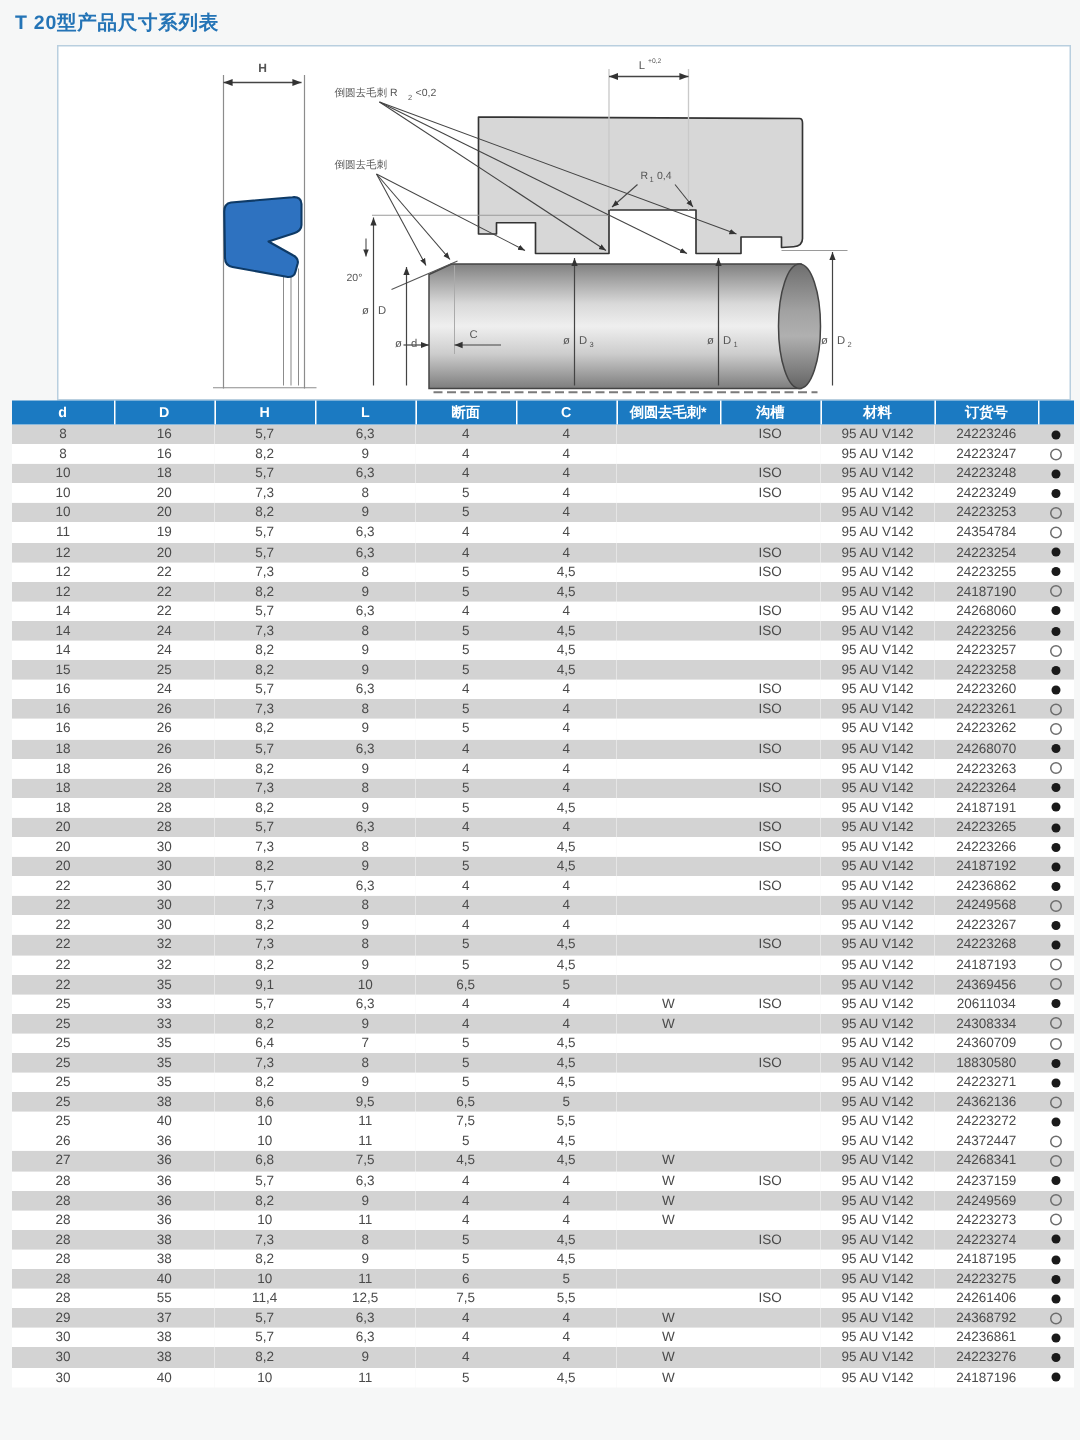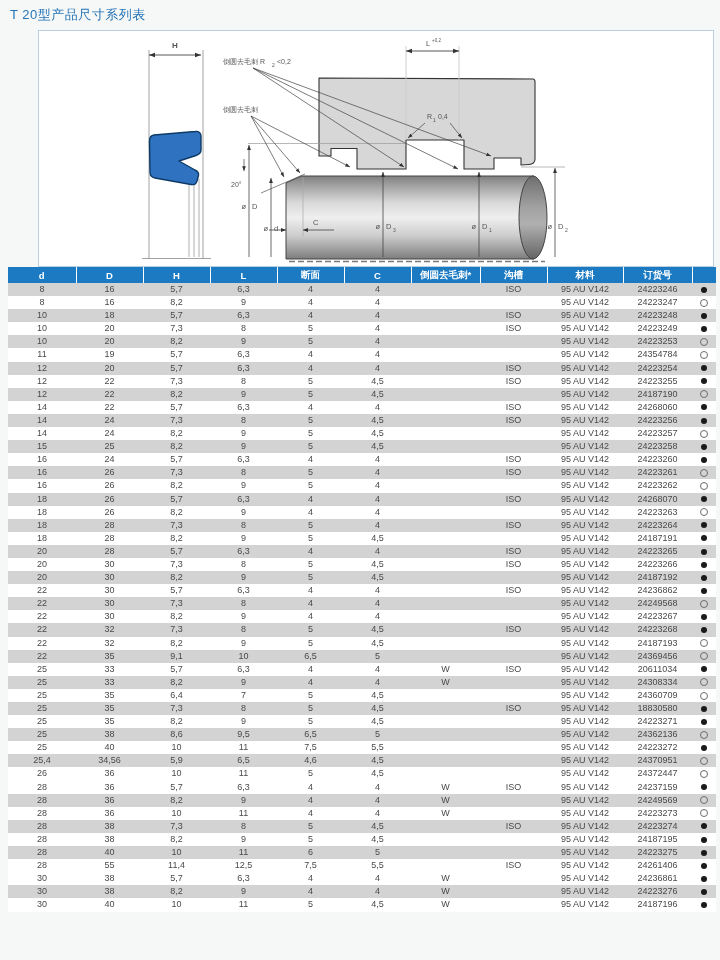--- a/index.html
+++ b/index.html
@@ -4,21 +4,21 @@
 <style>
   html,body{margin:0;padding:0;}
   body{
     width:720px;height:960px;
     background:#f6f7f7;
     font-family:"Liberation Sans","DejaVu Sans",sans-serif;
     position:relative;overflow:hidden;
   }
   .page-title{
     position:absolute;left:10px;top:6px;
-    font-size:13px;font-weight:normal;color:#2474b6;letter-spacing:.5px;
+    font-size:13px;font-weight:bold;color:#2474b6;letter-spacing:.5px;
   }
   .figure-wrap{
     position:absolute;left:38px;top:30px;width:674px;height:235px;
     background:#ffffff;border:1px solid #b9cfdf;
   }
   .dim-table{
     position:absolute;left:8px;top:267px;width:708px;
     border-collapse:collapse;table-layout:fixed;
   }
   .dim-table thead th{
@@ -672,44 +672,44 @@
         <td>10</td>
         <td>11</td>
         <td>7,5</td>
         <td>5,5</td>
         <td></td>
         <td></td>
         <td>95 AU V142</td>
         <td>24223272</td>
         <td><span class="dot filled"></span></td>
       </tr>
-      <tr class="shaded">
-        <td>25,4</td>
-        <td>34,56</td>
-        <td>5,9</td>
-        <td>6,5</td>
-        <td>4,6</td>
-        <td>4,5</td>
-        <td></td>
-        <td></td>
-        <td>95 AU V142</td>
-        <td>24370951</td>
-        <td><span class="dot hollow"></span></td>
-      </tr>
       <tr class="plain">
         <td>26</td>
         <td>36</td>
         <td>10</td>
         <td>11</td>
         <td>5</td>
         <td>4,5</td>
         <td></td>
         <td></td>
         <td>95 AU V142</td>
         <td>24372447</td>
+        <td><span class="dot hollow"></span></td>
+      </tr>
+      <tr class="shaded">
+        <td>27</td>
+        <td>36</td>
+        <td>6,8</td>
+        <td>7,5</td>
+        <td>4,5</td>
+        <td>4,5</td>
+        <td>W</td>
+        <td></td>
+        <td>95 AU V142</td>
+        <td>24268341</td>
         <td><span class="dot hollow"></span></td>
       </tr>
       <tr class="plain">
         <td>28</td>
         <td>36</td>
         <td>5,7</td>
         <td>6,3</td>
         <td>4</td>
         <td>4</td>
         <td>W</td>
@@ -789,20 +789,33 @@
         <td>11,4</td>
         <td>12,5</td>
         <td>7,5</td>
         <td>5,5</td>
         <td></td>
         <td>ISO</td>
         <td>95 AU V142</td>
         <td>24261406</td>
         <td><span class="dot filled"></span></td>
       </tr>
+      <tr class="shaded">
+        <td>29</td>
+        <td>37</td>
+        <td>5,7</td>
+        <td>6,3</td>
+        <td>4</td>
+        <td>4</td>
+        <td>W</td>
+        <td></td>
+        <td>95 AU V142</td>
+        <td>24368792</td>
+        <td><span class="dot hollow"></span></td>
+      </tr>
       <tr class="plain">
         <td>30</td>
         <td>38</td>
         <td>5,7</td>
         <td>6,3</td>
         <td>4</td>
         <td>4</td>
         <td>W</td>
         <td></td>
         <td>95 AU V142</td>

